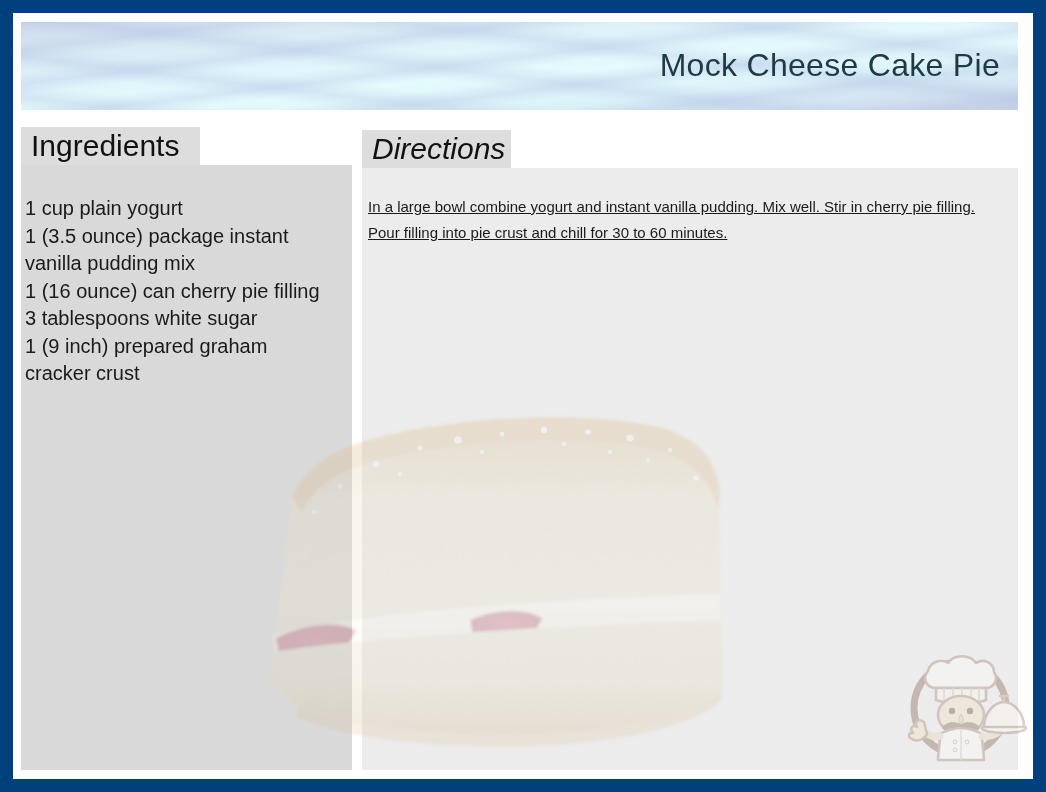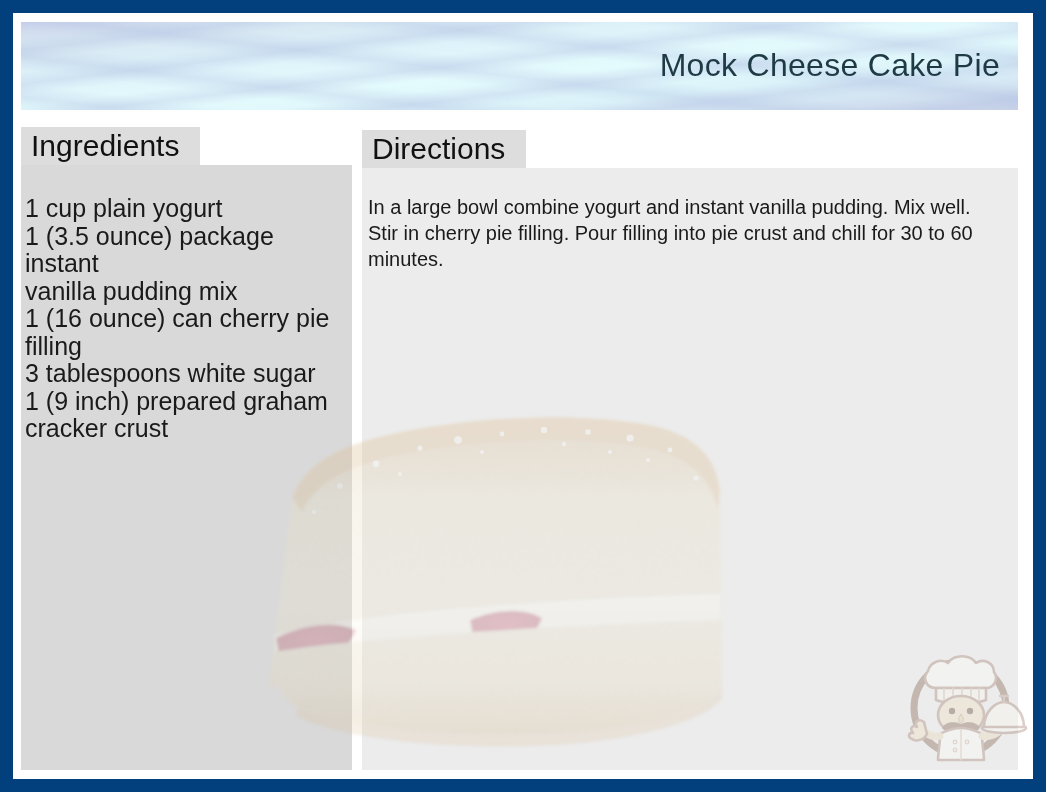--- a/index.html
+++ b/index.html
@@ -77,21 +77,21 @@
   }
   .tab-label {
     font-size: 30px;
     font-weight: 400;
     color: #111111;
     line-height: 1;
     white-space: nowrap;
   }
 
   #tab-ingredients { left: 21px; top: 127px; width: 179px; }
-  #tab-directions  { left: 362px; top: 130px; width: 164px; }
+  #tab-directions  { left: 362px; top: 130px; width: 149px; font-style: italic; }
 
   
   .panel { position: absolute; }
 
   #panel-ingredients {
     left: 21px;
     top: 165px;
     width: 331px;
     height: 605px;
     background: #d9d9d9;
@@ -108,30 +108,31 @@
   .panel-body {
     position: absolute;
     color: #1a1a1a;
     white-space: pre-line;
   }
 
   #ingredients-list {
     left: 4px;
     top: 30px;
     right: 6px;
-    font-size: 25px;
+    font-size: 20px;
     line-height: 27.5px;
   }
 
   #directions-text {
     left: 6px;
     top: 26px;
     width: 628px;
-    font-size: 20px;
+    font-size: 15px;
     line-height: 26px;
+    text-decoration: underline;
   }
 
   
   #cake-photo {
     position: absolute;
     left: 244px;
     top: 386px;
     width: 500px;
     height: 372px;
     opacity: 0.30;

